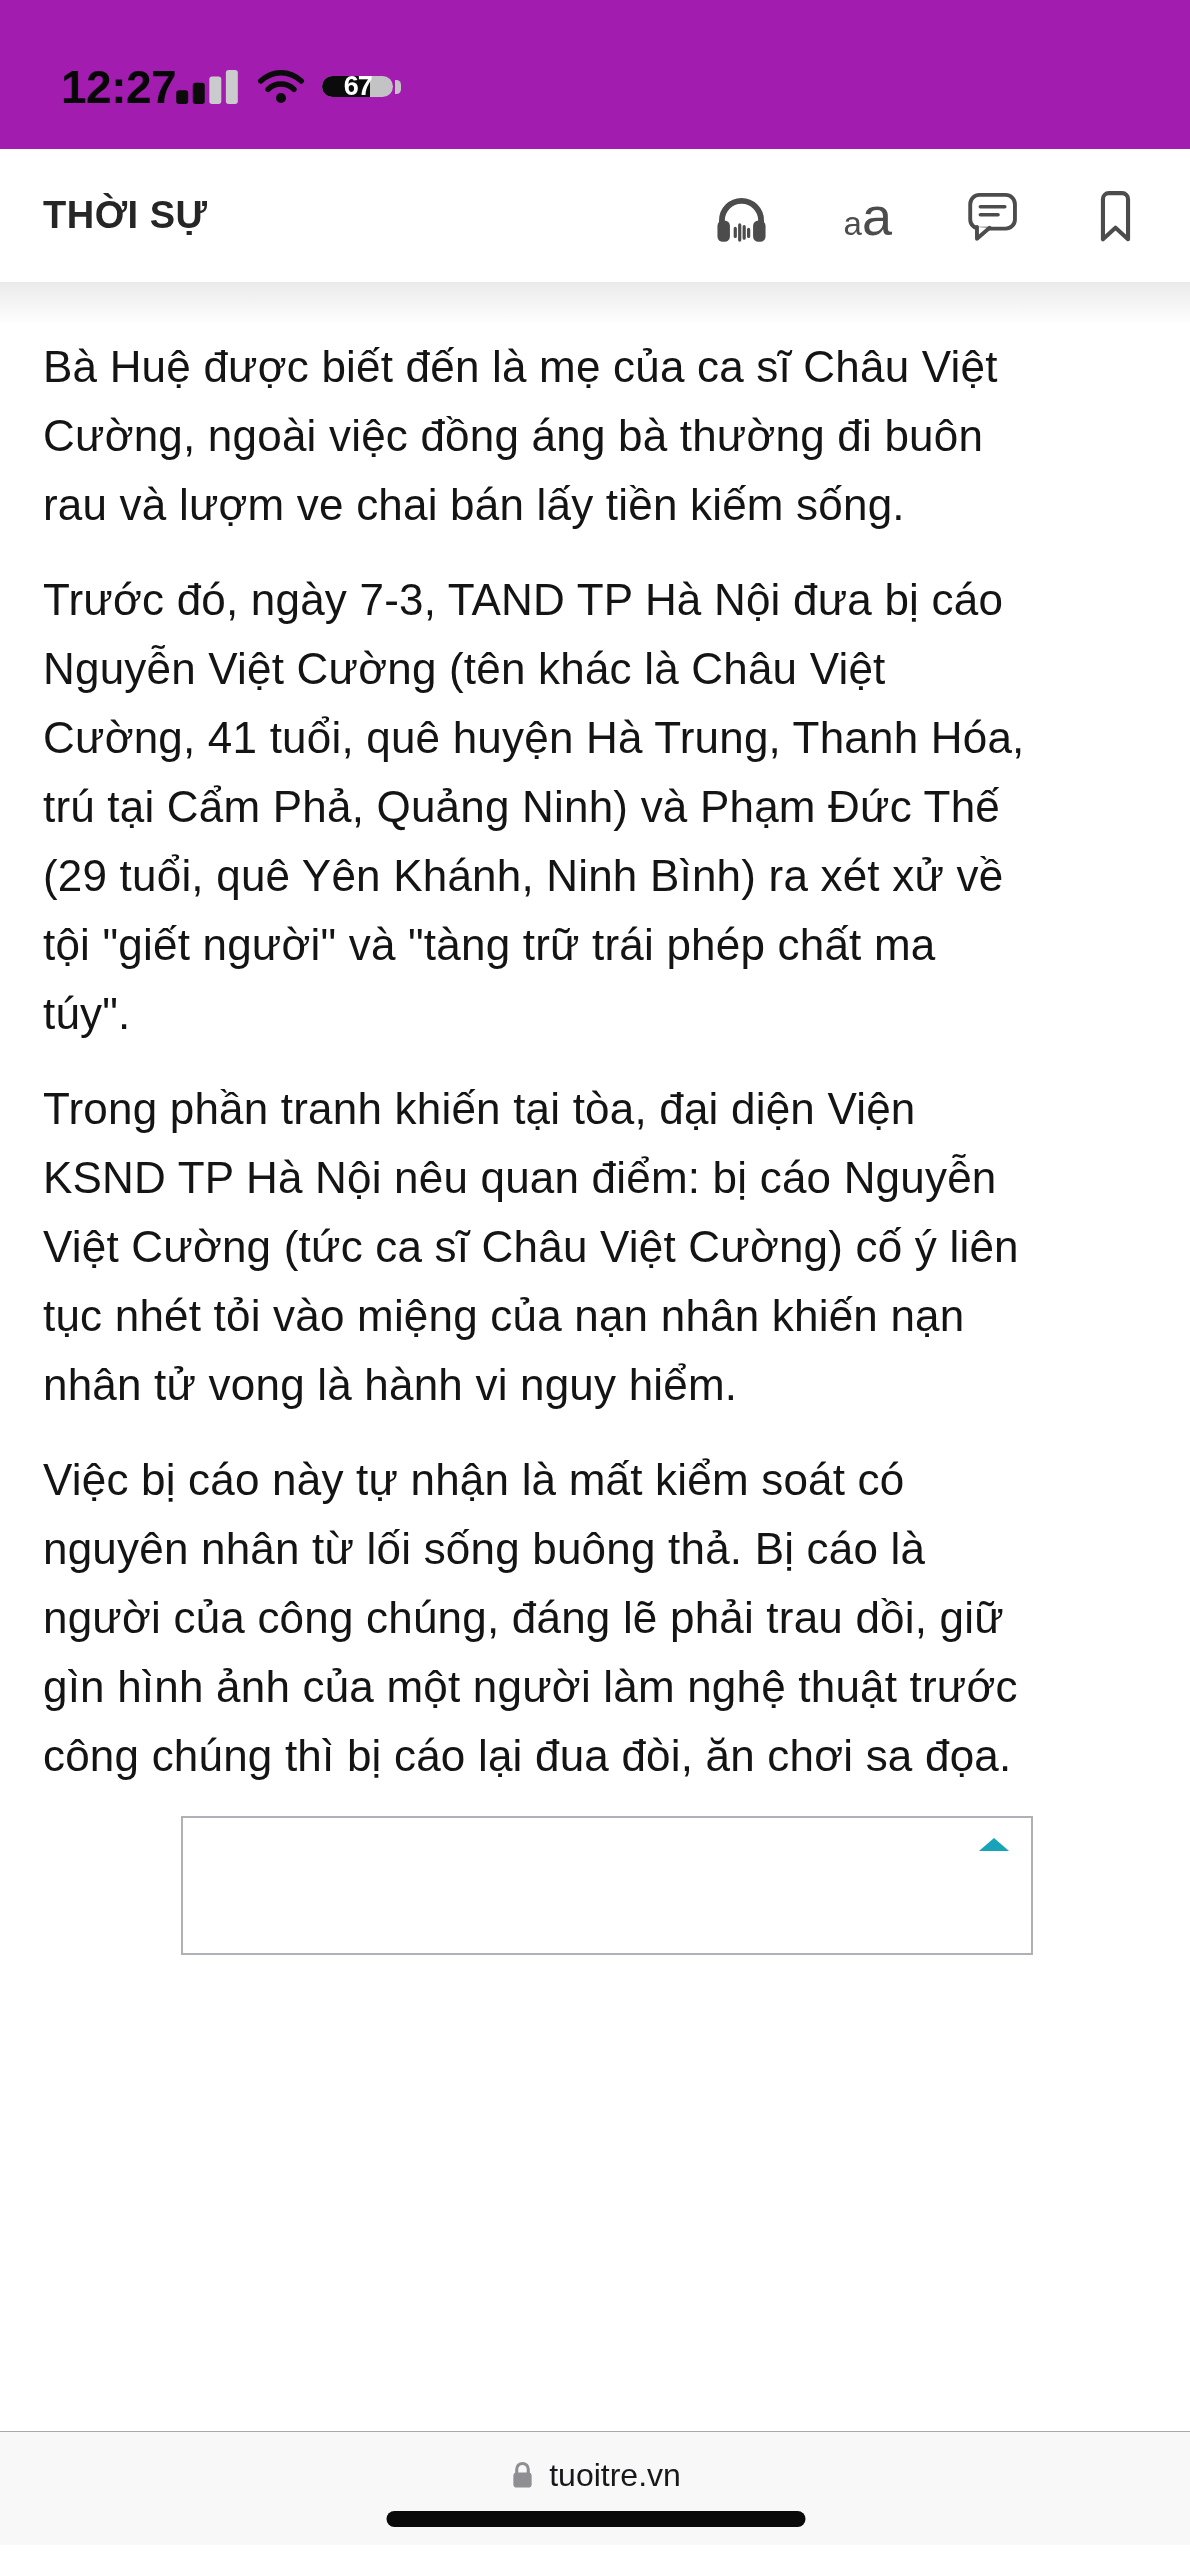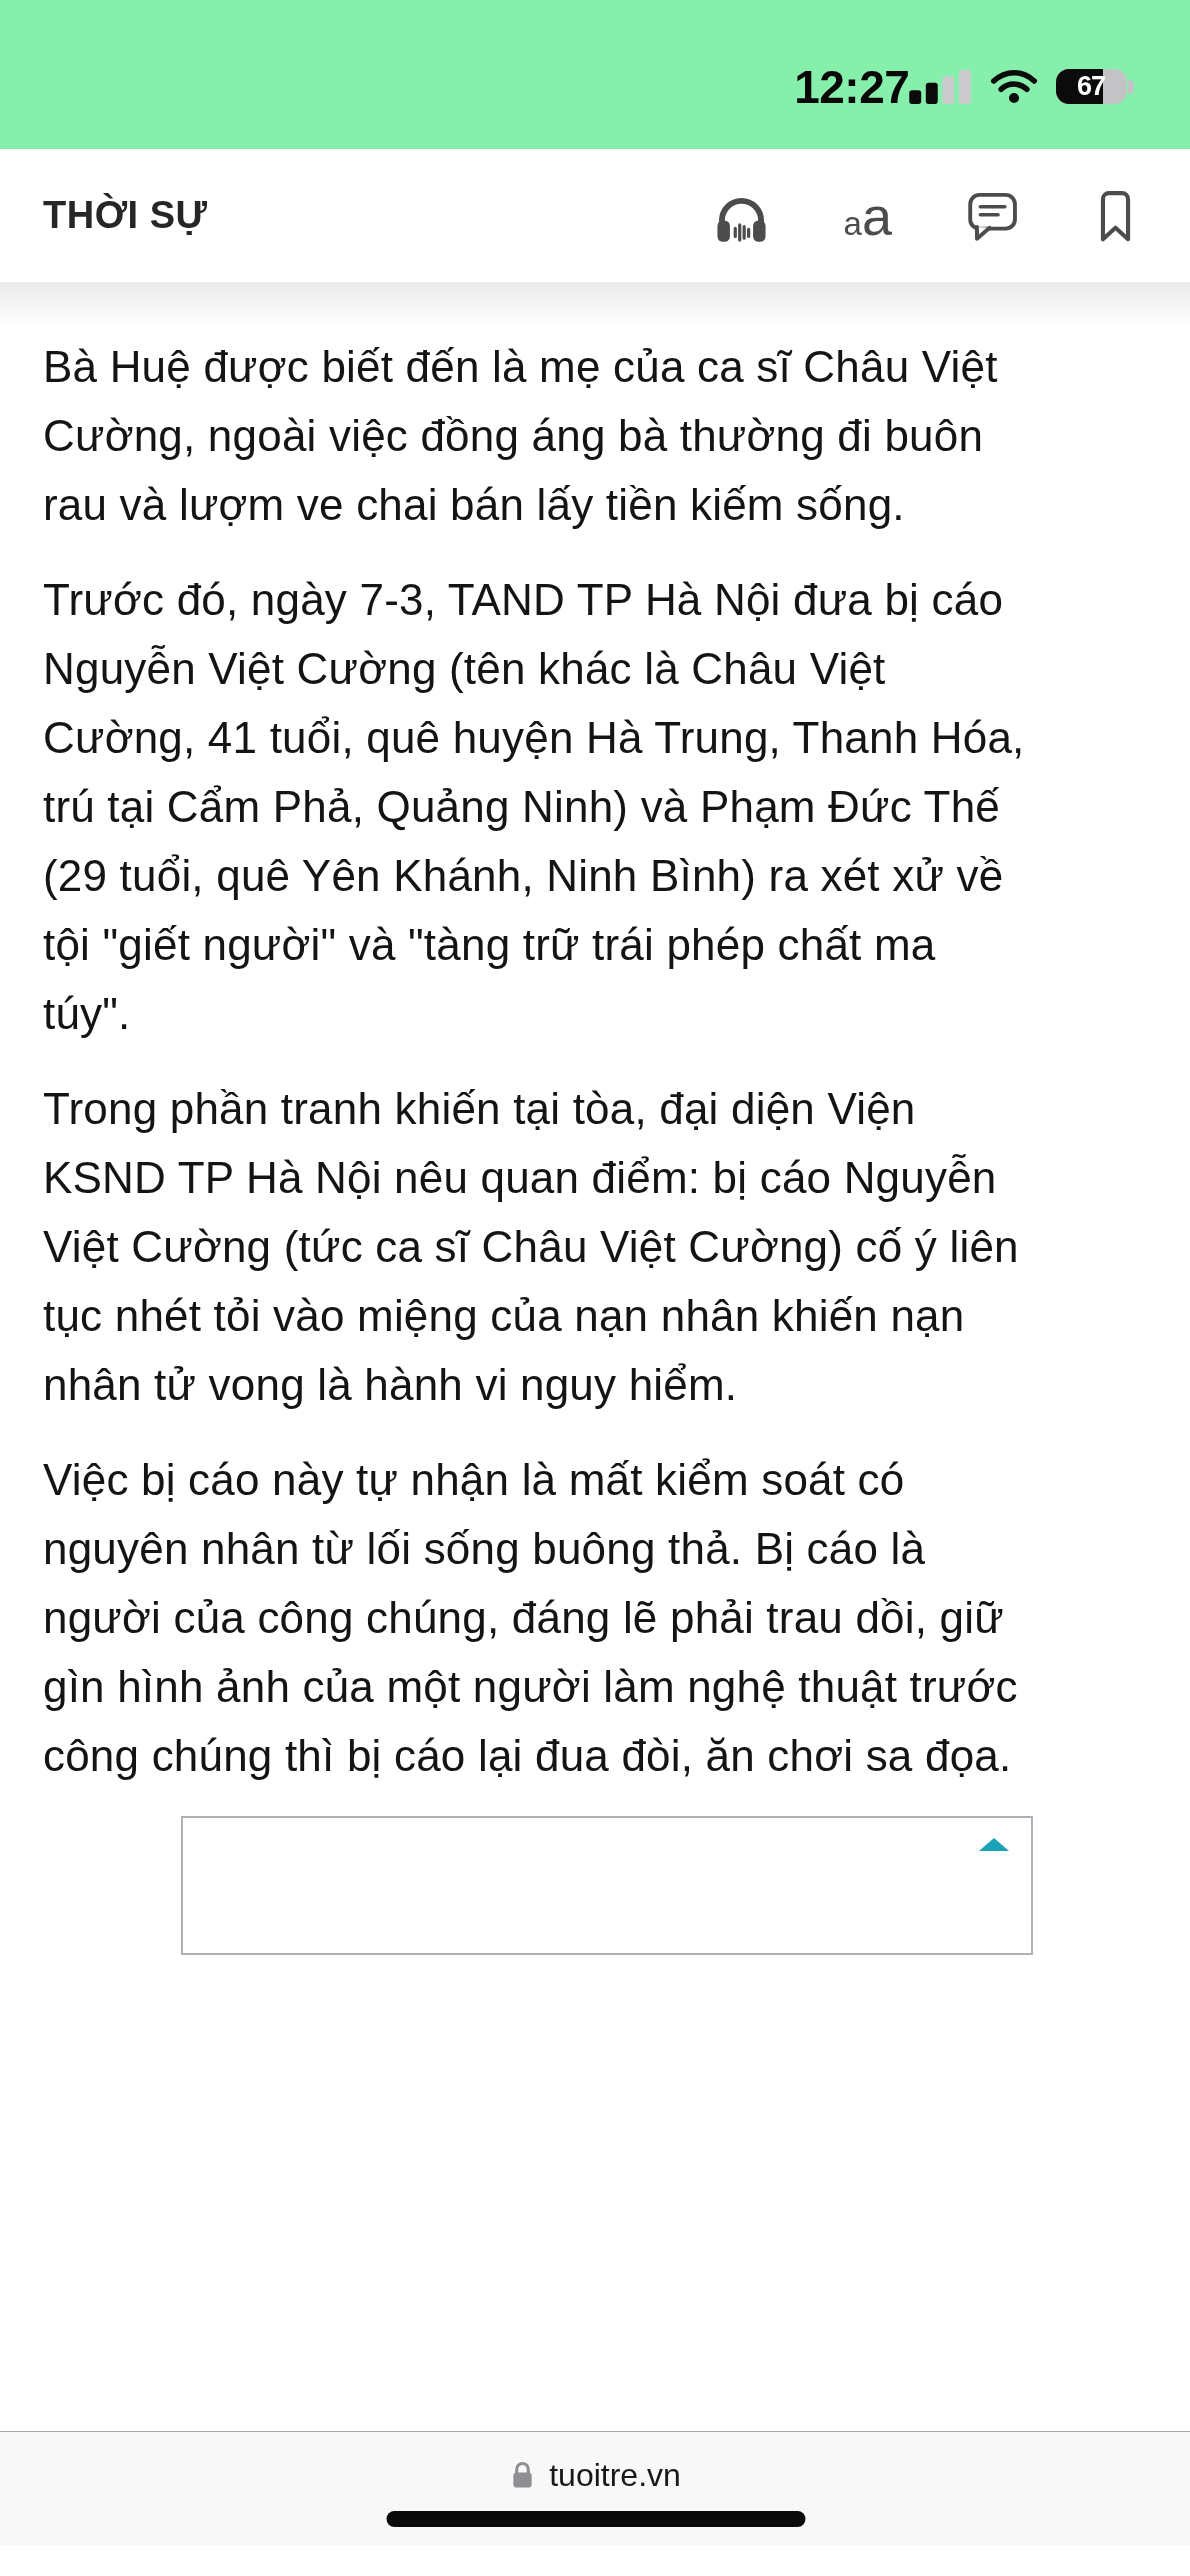--- a/index.html
+++ b/index.html
@@ -6,28 +6,28 @@
   html,body { background:#e8e8e8; }
   .screen {
     position:relative; width:1191px; height:2576px; margin:0 auto;
     background:#ffffff; overflow:hidden;
     font-family:"Liberation Sans","DejaVu Sans",sans-serif;
     -webkit-font-smoothing:antialiased;
   }
 
   
   .status-bar {
-    height:149px; background:#86efac;
-    display:flex; justify-content:flex-end; align-items:center;
-    padding:24px 57px 0 97px;
+    height:149px; background:#a21caf;
+    display:flex; justify-content:flex-start; align-items:center;
+    padding:24px 57px 0 61px;
   }
   .time { font-size:46px; font-weight:700; color:#070707; letter-spacing:-0.5px; }
   .status-icons { display:flex; align-items:center; gap:17.6px; }
   .battery-wrap { display:flex; align-items:center; }
-  .battery { position:relative; width:71px; height:35px; border-radius:13px; background:#c3c3c6; overflow:hidden; }
+  .battery { position:relative; width:71px; height:21px; border-radius:13px; background:#c3c3c6; overflow:hidden; }
   .battery-fill { position:absolute; left:0; top:0; bottom:0; width:67%; background:#0b0b0b; }
   .battery-num {
     position:absolute; inset:0; z-index:2;
     display:flex; align-items:center; justify-content:center;
     color:#ffffff; font-size:27px; font-weight:700; letter-spacing:-0.9px;
   }
   .battery-nub { width:5.6px; height:14px; margin-left:1.9px; background:#c3c3c6; border-radius:0 4.6px 4.6px 0; }
 
   
   .site-header {

